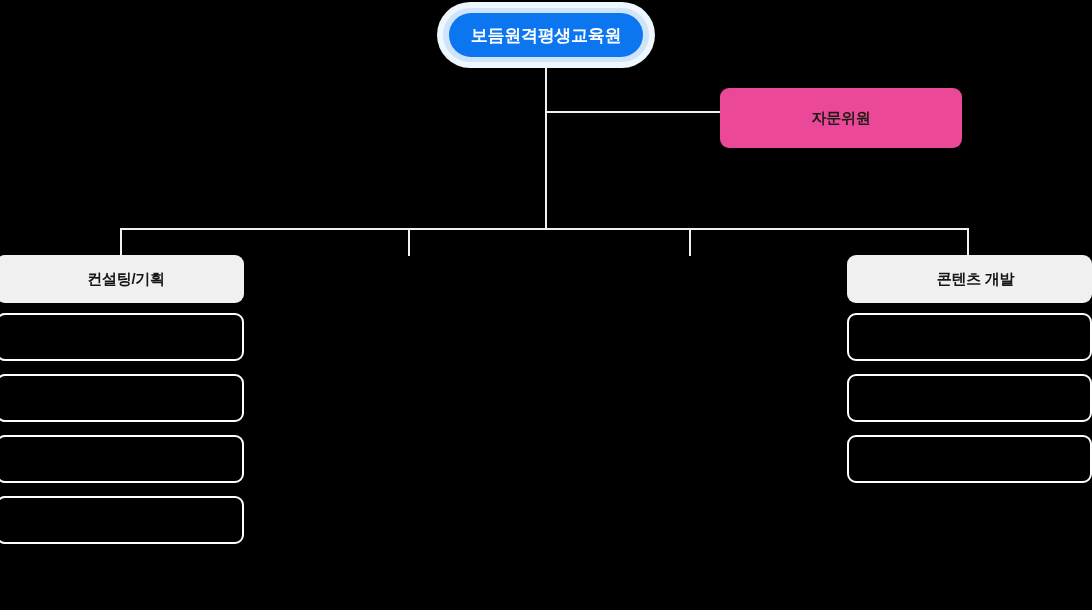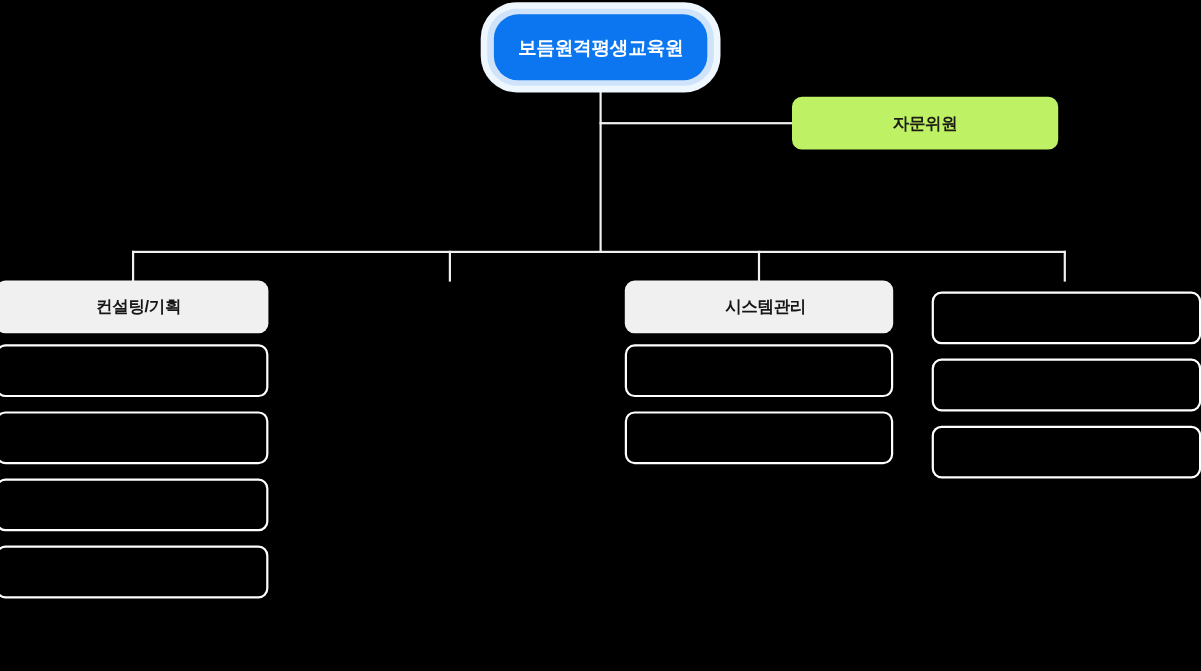--- a/index.html
+++ b/index.html
@@ -23,21 +23,21 @@
   }
   .conn-v { width: 2px; }
   .conn-h { height: 2px; }
 
   
   .root-wrap {
     position: absolute;
     left: 437px;
     top: 2px;
     width: 218px;
-    height: 82px;
+    height: 66px;
     border-radius: 33px;
     background: #eef6fe;
     display: flex;
     align-items: center;
     justify-content: center;
     box-sizing: border-box;
   }
   .root-ring {
     position: absolute;
     left: 6px;
@@ -66,23 +66,23 @@
     letter-spacing: -0.3px;
     white-space: nowrap;
   }
 
   
   .advisory {
     position: absolute;
     left: 720px;
     top: 88px;
     width: 242px;
-    height: 48px;
+    height: 60px;
     border-radius: 9px;
-    background: #bef264;
+    background: #ec4899;
     display: flex;
     align-items: center;
     justify-content: center;
   }
   .advisory-label {
     color: #1c1c14;
     font-size: 15px;
     font-weight: 600;
     letter-spacing: -0.3px;
     white-space: nowrap;
@@ -154,31 +154,25 @@
     </div>
     <div class="dept-items">
       <div class="dept-item"></div>
       <div class="dept-item"></div>
       <div class="dept-item"></div>
       <div class="dept-item"></div>
     </div>
   </div>
 
 
-  <div class="column" style="left:568px; width:244px;">
-    <div class="dept-header">
-      <span class="dept-header-label">시스템관리</span>
-    </div>
-    <div class="dept-items">
-      <div class="dept-item"></div>
-      <div class="dept-item"></div>
-    </div>
-  </div>
 
   <div class="column" style="left:847px; width:245px;">
+    <div class="dept-header">
+      <span class="dept-header-label">콘텐츠 개발</span>
+    </div>
     <div class="dept-items">
       <div class="dept-item"></div>
       <div class="dept-item"></div>
       <div class="dept-item"></div>
     </div>
   </div>
 
 </div>
 
 </body></html>

